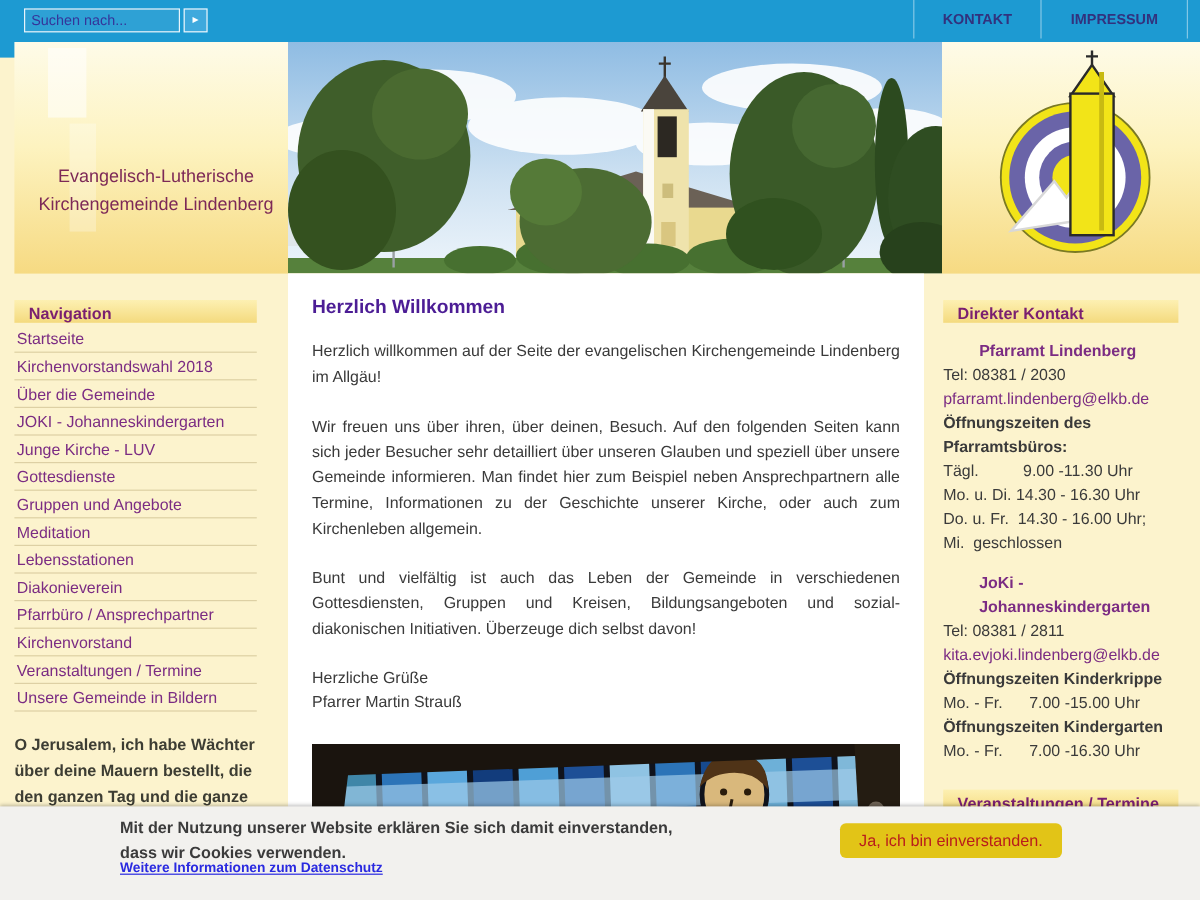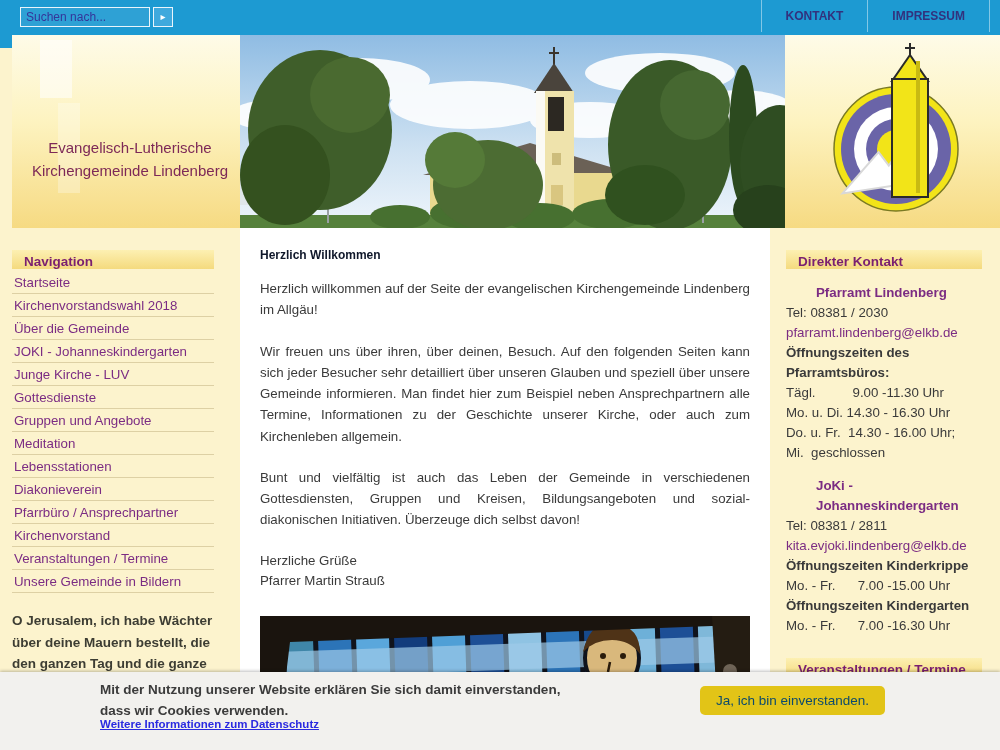--- a/index.html
+++ b/index.html
@@ -44,21 +44,21 @@
     width:227px;height:193px;position:relative;
     background:linear-gradient(180deg,#fefbe8 0%,#fdf3c0 45%,#f6da82 100%);
     display:flex;align-items:center;justify-content:center;
   }
   
   .main-col{
     position:absolute;left:240px;top:228px;width:530px;bottom:0;background:#ffffff;
     padding:20px 20px 0 20px;box-sizing:border-box;
   }
   .main-col h1{
-    margin:0 0 16px 0;font-size:12px;color:#0f172a;font-weight:bold;
+    margin:0 0 16px 0;font-size:16px;color:#4c1d95;font-weight:bold;
   }
   .main-col p{
     margin:0 0 20px 0;font-size:13.3px;line-height:1.6;color:#3a3a3a;text-align:justify;
   }
   .closing{margin:0;font-size:13.3px;line-height:1.55;color:#3a3a3a;}
   .glass-photo{margin-top:24px;width:490px;height:175px;overflow:hidden;}
   
   .sidebar-left{position:absolute;left:12px;top:250px;width:202px;}
   .sidebar-right{position:absolute;left:786px;top:250px;width:196px;}
   .panel-heading{
@@ -89,21 +89,21 @@
   }
   .cookie-text{
     position:absolute;left:100px;top:8px;font-size:13.5px;font-weight:bold;color:#3b3b3b;line-height:1.55;
   }
   .cookie-link{
     position:absolute;left:100px;top:46px;font-size:11.5px;font-weight:bold;color:#2a2ae0;
     text-decoration:underline;cursor:pointer;text-align:center;
   }
   .cookie-btn{
     position:absolute;right:115px;top:14px;background:#e2c417;border:none;border-radius:5px;
-    padding:7px 16px;font-size:13.5px;color:#0c4a6e;cursor:pointer;
+    padding:7px 16px;font-size:13.5px;color:#b91c1c;cursor:pointer;
     font-family:"Liberation Sans","DejaVu Sans",sans-serif;
   }
 </style>
 </head>
 <body>
 
 <div class="topbar">
   <div class="search-wrap">
     <input class="search-input" type="text" placeholder="Suchen nach..." style="">
     <button class="search-btn">

